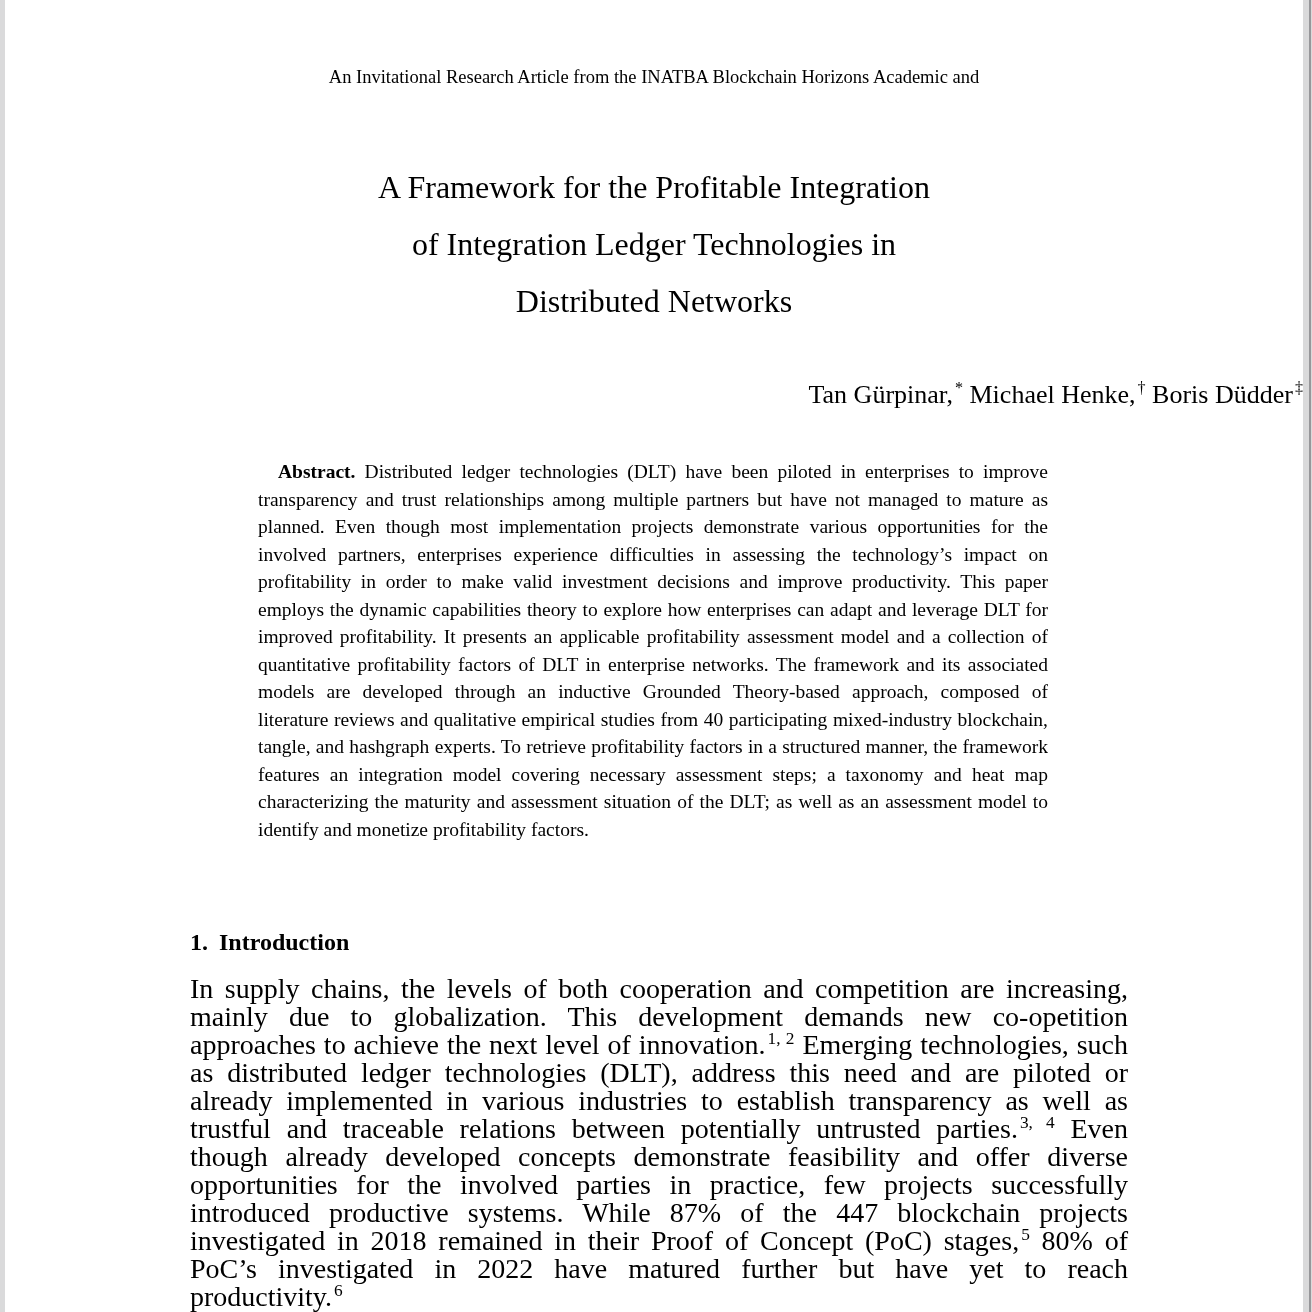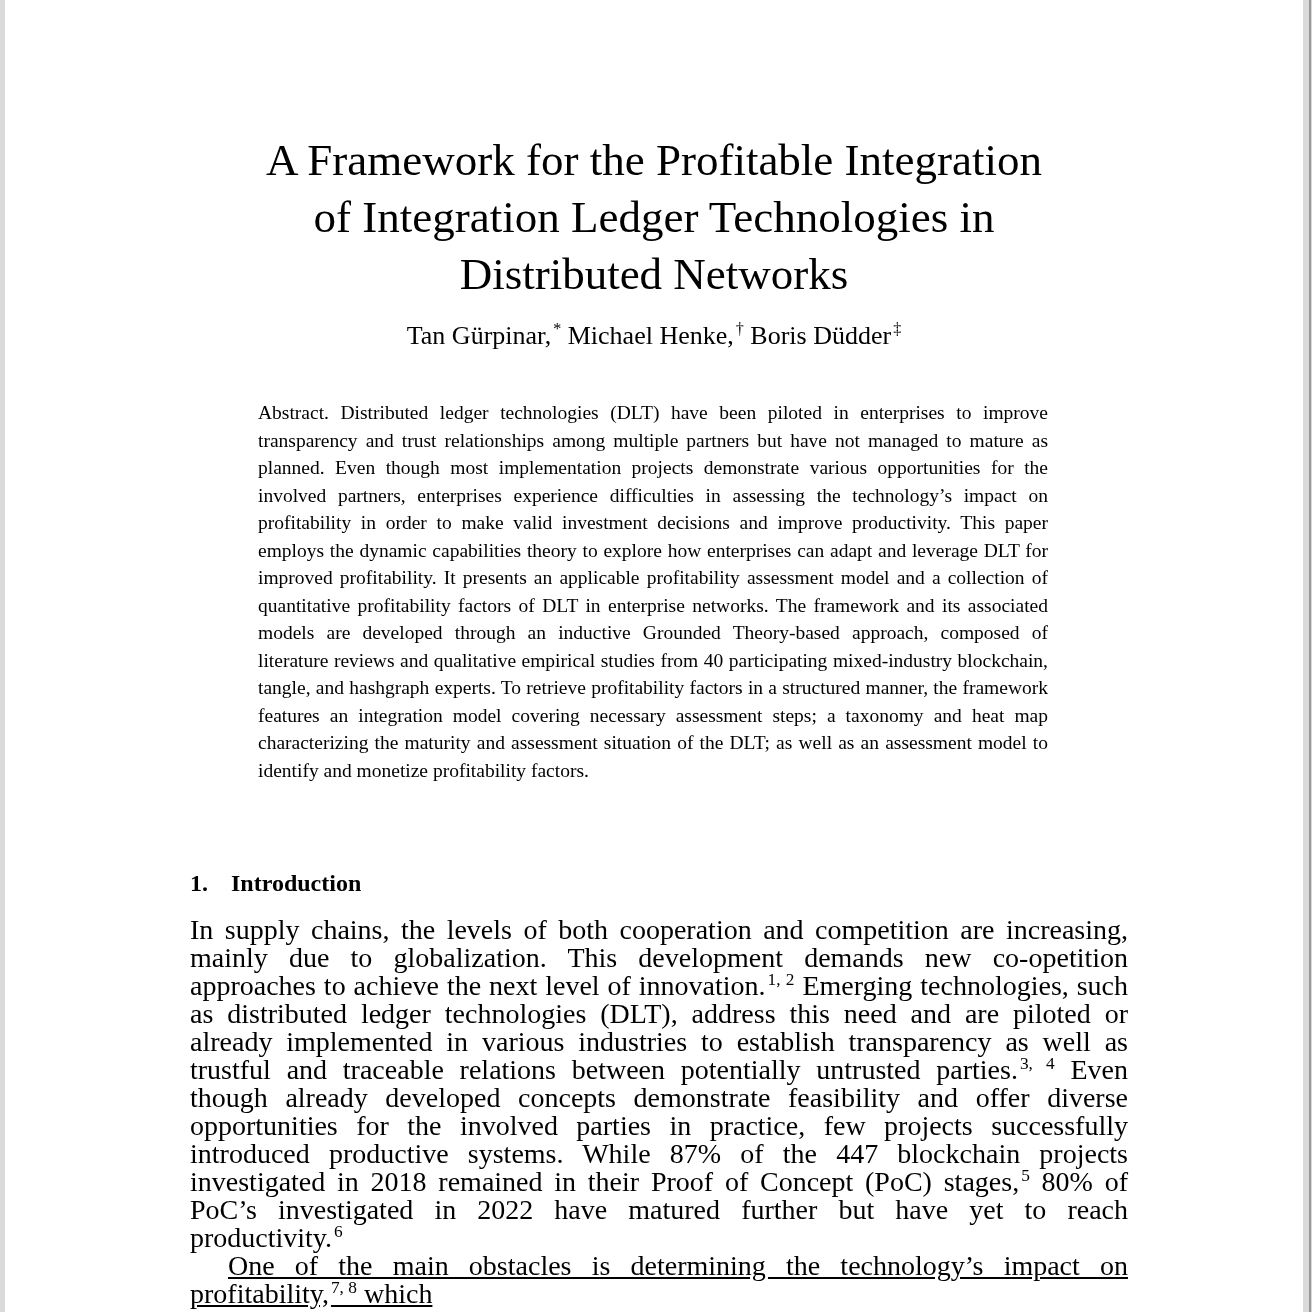--- a/index.html
+++ b/index.html
@@ -36,47 +36,48 @@
   }
   .conference-note {
     text-align: center;
     font-size: 18.5px;
     line-height: 27px;
   }
   .paper-title {
     margin: 68px 0 0 0;
     font-weight: normal;
     text-align: center;
-    font-size: 45px;
+    font-size: 32px;
     line-height: 57px;
   }
   .authors-line {
-    margin-top: 16px;
-    text-align: center;
+    margin-top: 48px;
+    text-align: right;
     font-size: 26px;
     line-height: 34px;
   }
   .abstract-paragraph {
     margin: 46px 0 0 253px;
     width: 790px;
     font-size: 19.5px;
     line-height: 27.5px;
     text-align: justify;
   }
   .abstract-label {
-    font-weight: normal;
+    font-weight: bold;
+    margin-left: 20px;
   }
   .section-heading {
     margin: 84px 0 0 185px;
     font-size: 24px;
     line-height: 30px;
     font-weight: bold;
   }
   .section-heading .sec-title {
-    margin-left: 23px;
+    margin-left: 11px;
   }
   .body-para {
     margin: 18px 0 0 185px;
     width: 938px;
     font-size: 28px;
     line-height: 28px;
     text-align: justify;
   }
   .body-para.cont {
     margin-top: 0;
@@ -90,20 +91,21 @@
     line-height: 0;
     margin-left: 2px;
   }
 </style>
 </head>
 <body>
 
 <div class="page">
 
   <div class="conference-note">
+    <div>An Invitational Research Article from the INATBA Blockchain Horizons Academic and</div>
   </div>
 
   <h1 class="paper-title">
     <div>A Framework for the Profitable Integration</div>
     <div>of Integration Ledger Technologies in</div>
     <div>Distributed Networks</div>
   </h1>
 
   <div class="authors-line"><span>Tan Gürpinar,</span><sup>*</sup><span> Michael Henke,</span><sup>†</sup><span> Boris Düdder</span><sup>‡</sup></div>
 

